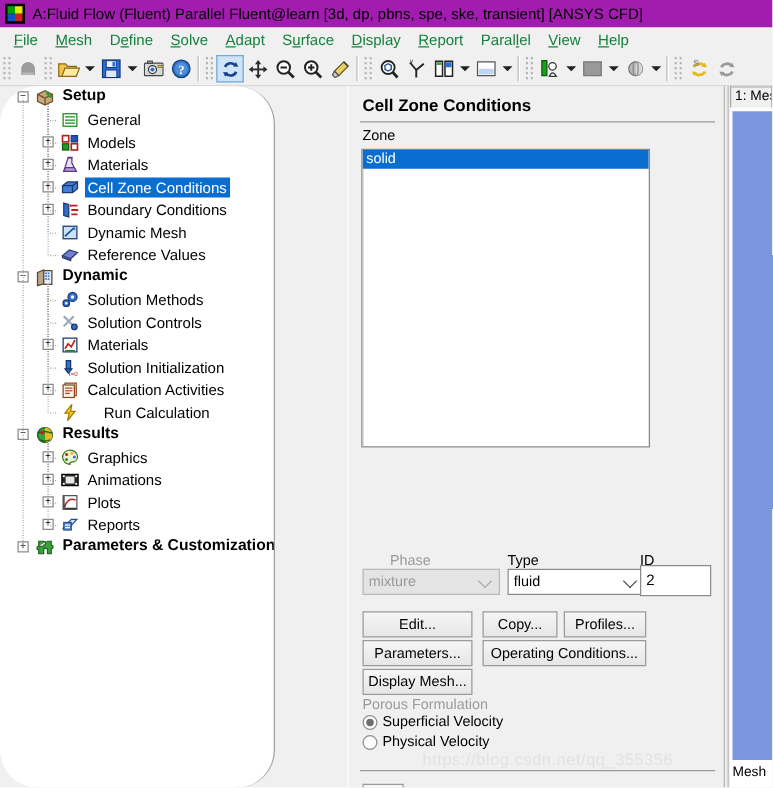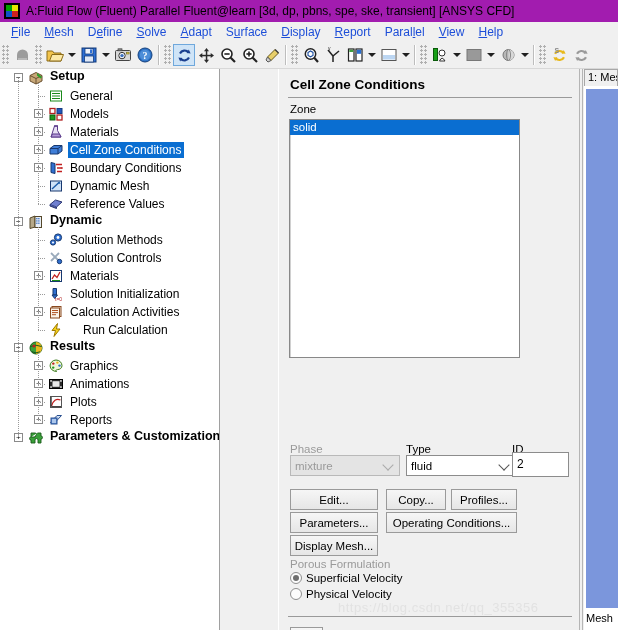--- a/index.html
+++ b/index.html
@@ -41,21 +41,21 @@
   }
 
   
   #menubar {
     position: absolute; left: 0; top: 22px; width: 618px; height: 20px;
     background: #f0f0f0;
     display: flex; align-items: center;
     padding-left: 4px;
   }
   .menu-item {
-    font-size: 12px; color: #1d4ed8;
+    font-size: 12px; color: #15803d;
     padding: 2px 7px;
     cursor: default;
     white-space: nowrap;
   }
   .menu-item u { text-decoration: underline; }
 
   
   #toolbar {
     position: absolute; left: 0; top: 42px; width: 618px; height: 27px;
     background: #f0f0f0;
@@ -102,20 +102,21 @@
     border-top: 4px solid #202020;
   }
 
   
   #tree-panel {
     position: absolute; left: 0; top: 69px; width: 220px; bottom: 0;
     background: #ffffff;
     border-right: 1px solid #a0a0a0;
     overflow: hidden;
     padding-top: 4px;
+    border-radius: 30px;
   }
   .tnode { position: relative; display: flex; align-items: center; height: 18px; }
   .tnode .expander {
     position: absolute;
     width: 9px; height: 9px;
     border: 1px solid #8a8a8a;
     background: #ffffff;
     font-size: 8px; line-height: 7px; text-align: center;
     color: #000; font-family: "Liberation Mono", monospace;
     cursor: default;
@@ -166,21 +167,21 @@
   }
   #zone-list .zitem {
     height: 15px; font-size: 11.5px; color: #000;
     padding: 1px 3px; line-height: 13px;
   }
   #zone-list .zitem.sel { background: #0a6ed1; color: #ffffff; }
 
   .field-label {
     position: absolute; font-size: 11.5px; color: #000;
   }
-  .field-label.dim { color: #9a9a9a; }
+  .field-label.dim { color: #9a9a9a; margin-left: 22px; }
 
   .combo {
     position: absolute; height: 21px;
     border: 1px solid #8c8c8c;
     background: #ffffff;
     display: flex; align-items: center;
     font-size: 11.5px; color: #000;
     padding-left: 4px;
   }
   .combo.dim {

